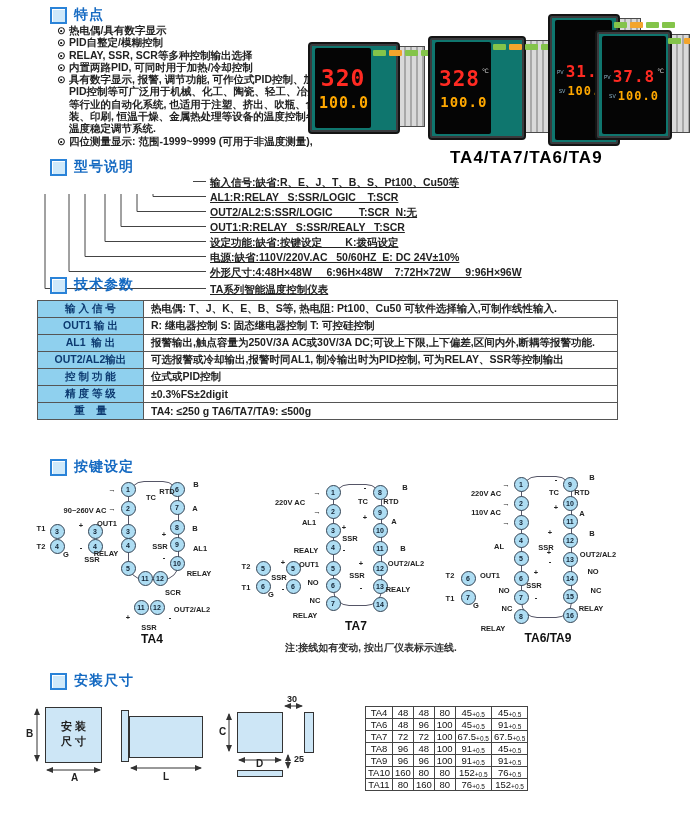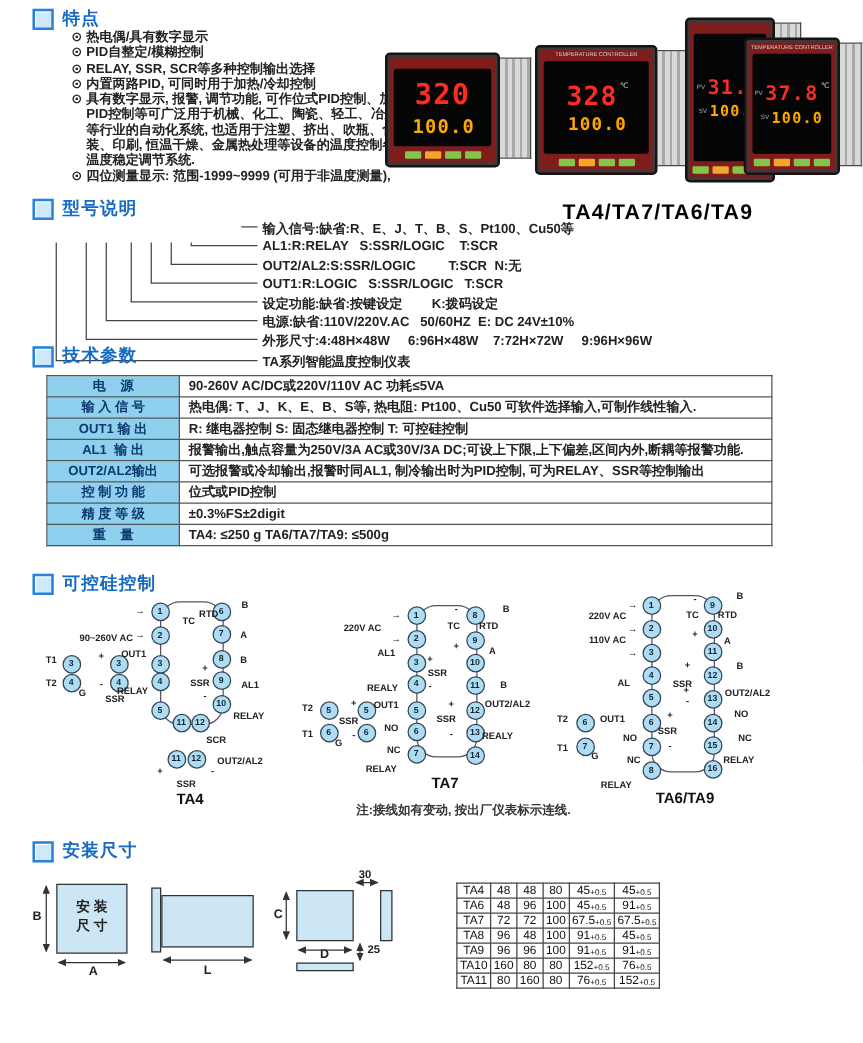--- a/index.html
+++ b/index.html
@@ -1,56 +1,56 @@
 <!DOCTYPE html>
 <html><head>
 <meta charset="utf-8">
 <style>
   html,body{margin:0;padding:0;background:#e8e8e8;}
   #page{position:relative;width:690px;height:834px;background:#fff;overflow:hidden;
         font-family:"Liberation Sans","DejaVu Sans",sans-serif;color:#222;}
   
-  .sec-head{position:absolute;display:flex;align-items:center;gap:7px;}
+  .sec-head{position:absolute;display:flex;align-items:center;gap:7px;margin-left:24px;}
   .sq-icon{width:13px;height:13px;background:#cfe9fa;border:2px solid #2a83d8;
            box-shadow:inset 1px 1px 0 #fff;display:inline-block;}
   .sec-title{font-size:14px;font-weight:bold;color:#156ac2;letter-spacing:1px;}
   
   .feat-list{position:absolute;left:57px;top:24px;width:292px;}
   .feat{display:flex;font-size:10.5px;font-weight:bold;line-height:12.3px;color:#222;}
   .feat .bull{flex:0 0 12px;}
   
   .products{position:absolute;left:300px;top:12px;width:390px;height:140px;}
   .device{position:absolute;}
-  .dev-front{position:relative;display:flex;flex-direction:column;background:#7f1d1d;
+  .dev-front{position:relative;display:flex;flex-direction:row;background:#0f766e;
              border:2px solid #141414;border-radius:4px;box-shadow:inset 0 0 0 2px #3b3b3e;
              padding:3px;box-sizing:border-box;z-index:2;}
   .dev-side{position:absolute;left:100%;top:4px;bottom:7px;z-index:1;
             background:repeating-linear-gradient(90deg,#d9d9d9 0 4px,#a8a8a8 4px 6px);
             border:1px solid #4a4a4a;border-left:none;}
   .dev-head{height:7px;font-size:4.5px;color:#c9ced3;text-align:center;overflow:hidden;white-space:nowrap;}
   .dev-screen{background:#050505;margin:1px 2px;border-radius:2px;flex:1;display:flex;
               flex-direction:column;justify-content:center;gap:3px;padding:2px;}
   .pvrow,.svrow{display:flex;align-items:center;justify-content:center;gap:2px;}
   .pv{font-family:"DejaVu Sans Mono",monospace;font-weight:bold;color:#ff2a22;letter-spacing:1px;}
   .sv{font-family:"DejaVu Sans Mono",monospace;font-weight:bold;color:#ffa800;letter-spacing:1px;}
   .pvlab{font-size:5px;color:#8fb8cc;}
   .unit{font-size:6px;color:#ddd;align-self:flex-start;}
   .dev-btns{height:11px;display:flex;gap:3px;justify-content:center;align-items:center;}
   .dev-btns i{width:13px;height:6px;border-radius:1px;display:block;}
   .bg{background:#84c44a;} .bo{background:#f3a52c;}
   .d1{left:8px;top:30px;}  .d1 .dev-front{width:92px;height:92px;} .d1 .dev-side{width:24px;} .d1 .pv{font-size:23px;} .d1 .sv{font-size:15px;}
   .d2{left:128px;top:24px;}.d2 .dev-front{width:98px;height:104px;}.d2 .dev-side{width:26px;} .d2 .pv{font-size:21px;} .d2 .sv{font-size:14px;}
   .d3{left:248px;top:2px;} .d3 .dev-front{width:72px;height:132px;}.d3 .dev-side{width:20px;} .d3 .pv{font-size:16px;} .d3 .sv{font-size:12px;}
   .d4{left:295px;top:18px;z-index:5;}.d4 .dev-front{width:77px;height:110px;}.d4 .dev-side{width:17px;} .d4 .pv{font-size:16px;} .d4 .sv{font-size:12px;}
-  .series-caption{position:absolute;left:450px;top:160px;font-size:17px;font-weight:bold;color:#000;letter-spacing:1px;}
+  .series-caption{position:absolute;left:450px;top:148px;font-size:17px;font-weight:bold;color:#000;letter-spacing:1px;}
   
   .model-code{position:absolute;left:38px;top:174px;font-family:"DejaVu Sans",sans-serif;
               font-size:17px;font-weight:bold;letter-spacing:1.5px;color:#111;}
   .fan{position:absolute;left:0;top:160px;pointer-events:none;}
-  .mline{position:absolute;left:210px;font-size:10.5px;font-weight:bold;color:#222;white-space:pre;}
+  .mline{position:absolute;left:210px;font-size:10.5px;font-weight:bold;color:#222;white-space:pre;text-decoration:underline;}
   
   .specs{position:absolute;left:37px;top:300px;border-collapse:collapse;}
   .specs td{border:1px solid #555;height:13.8px;}
   .specs .sl{width:103px;background:#8fd0ee;color:#0d3a70;font-weight:bold;
              text-align:center;font-size:10.5px;white-space:pre;}
   .specs .sval{width:459px;font-size:10.5px;font-weight:bold;color:#222;padding:0 7px;}
   
   .tsec{position:absolute;left:0;top:455px;width:690px;height:215px;}
   .diag{position:absolute;}
   .ring{position:absolute;border:1.5px solid #556;border-radius:16px;}
@@ -225,38 +225,34 @@
       <polyline points="105,34 105,81.5 206,81.5"></polyline>
       <polyline points="85,34 85,96.5 206,96.5"></polyline>
       <polyline points="69,34 69,111.5 206,111.5"></polyline>
       <polyline points="45,34 45,128.5 206,128.5"></polyline>
     </g>
   </svg>
   <div class="model-lines">
       <div class="mline" style="top: 176px;">输入信号:缺省:R、E、J、T、B、S、Pt100、Cu50等</div>
       <div class="mline" style="top: 191px;">AL1:R:RELAY   S:SSR/LOGIC    T:SCR</div>
       <div class="mline" style="top: 206px;">OUT2/AL2:S:SSR/LOGIC         T:SCR  N:无</div>
-      <div class="mline" style="top: 221px;">OUT1:R:LOGIC   S:SSR/LOGIC   T:SCR</div>
+      <div class="mline" style="top: 221px;">OUT1:R:RELAY   S:SSR/REALY   T:SCR</div>
       <div class="mline" style="top: 236px;">设定功能:缺省:按键设定        K:拨码设定</div>
       <div class="mline" style="top: 251px;">电源:缺省:110V/220V.AC   50/60HZ  E: DC 24V±10%</div>
       <div class="mline" style="top: 266px;">外形尺寸:4:48H×48W     6:96H×48W    7:72H×72W     9:96H×96W</div>
       <div class="mline" style="top: 283px;">TA系列智能温度控制仪表</div>
     </div>
 
   <div class="sec-head" style="left:26px;top:276px">
     <span class="sq-icon"></span>
     <span class="sec-title">技术参数</span>
   </div>
   <table class="specs">
       <tbody>
         <tr>
-          <td class="sl">电    源</td>
-          <td class="sval">90-260V AC/DC或220V/110V AC 功耗≤5VA</td>
-        </tr>
-        <tr>
           <td class="sl">输 入 信 号</td>
           <td class="sval">热电偶: T、J、K、E、B、S等,  热电阻: Pt100、Cu50  可软件选择输入,可制作线性输入.</td>
         </tr>
         <tr>
           <td class="sl">OUT1 输 出</td>
           <td class="sval">R: 继电器控制  S: 固态继电器控制  T: 可控硅控制</td>
         </tr>
         <tr>
           <td class="sl">AL1  输 出</td>
           <td class="sval">报警输出,触点容量为250V/3A AC或30V/3A DC;可设上下限,上下偏差,区间内外,断耦等报警功能.</td>
@@ -275,21 +271,21 @@
         </tr>
         <tr>
           <td class="sl">重    量</td>
           <td class="sval">TA4: ≤250 g   TA6/TA7/TA9: ≤500g</td>
         </tr>
       </tbody>
     </table>
 
   <div class="sec-head" style="left:26px;top:458px">
     <span class="sq-icon"></span>
-    <span class="sec-title">可控硅控制</span>
+    <span class="sec-title">按键设定</span>
   </div>
   <div class="tsec">
     <div class="diag" style="left:30px;top:21px;width:200px;height:172px">
         <div class="ring" style="left: 98px; top: 5px; width: 49px; height: 97px;"></div>
         <div class="term" style="left: 98px; top: 13px;">1</div>
         <div class="term" style="left: 98px; top: 32px;">2</div>
         <div class="term" style="left: 98px; top: 55px;">3</div>
         <div class="term" style="left: 98px; top: 69px;">4</div>
         <div class="term" style="left: 98px; top: 92px;">5</div>
         <div class="term" style="left: 115px; top: 102px;">11</div>

